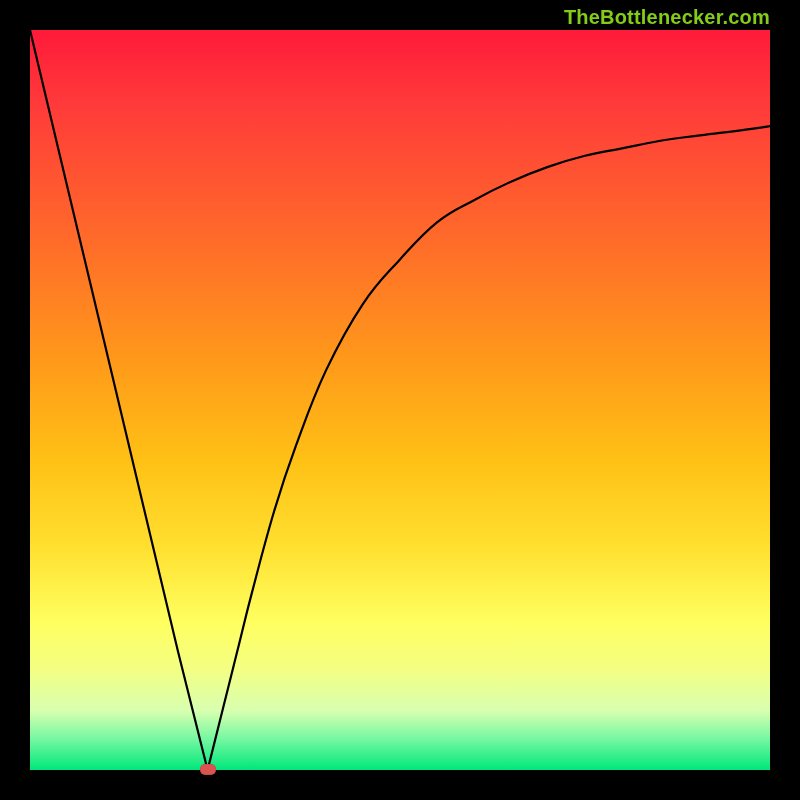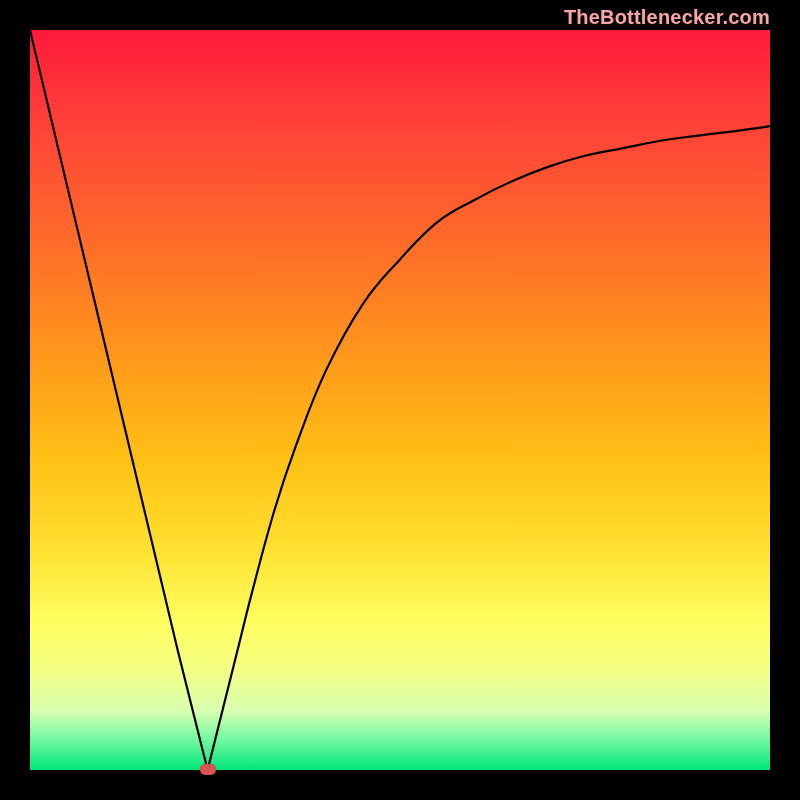--- a/index.html
+++ b/index.html
@@ -38,21 +38,21 @@
       #00e77a 100%
     );
   }
   .attribution {
     position: absolute;
     top: 6px;
     right: 30px;
     font-family: Arial, Helvetica, sans-serif;
     font-size: 20px;
     font-weight: bold;
-    color: #fca5a5;
+    color: #84cc16;
     letter-spacing: 0.2px;
   }
   svg.curve {
     position: absolute;
     left: 0;
     top: 0;
   }
   .marker {
     position: absolute;
     width: 16px;

